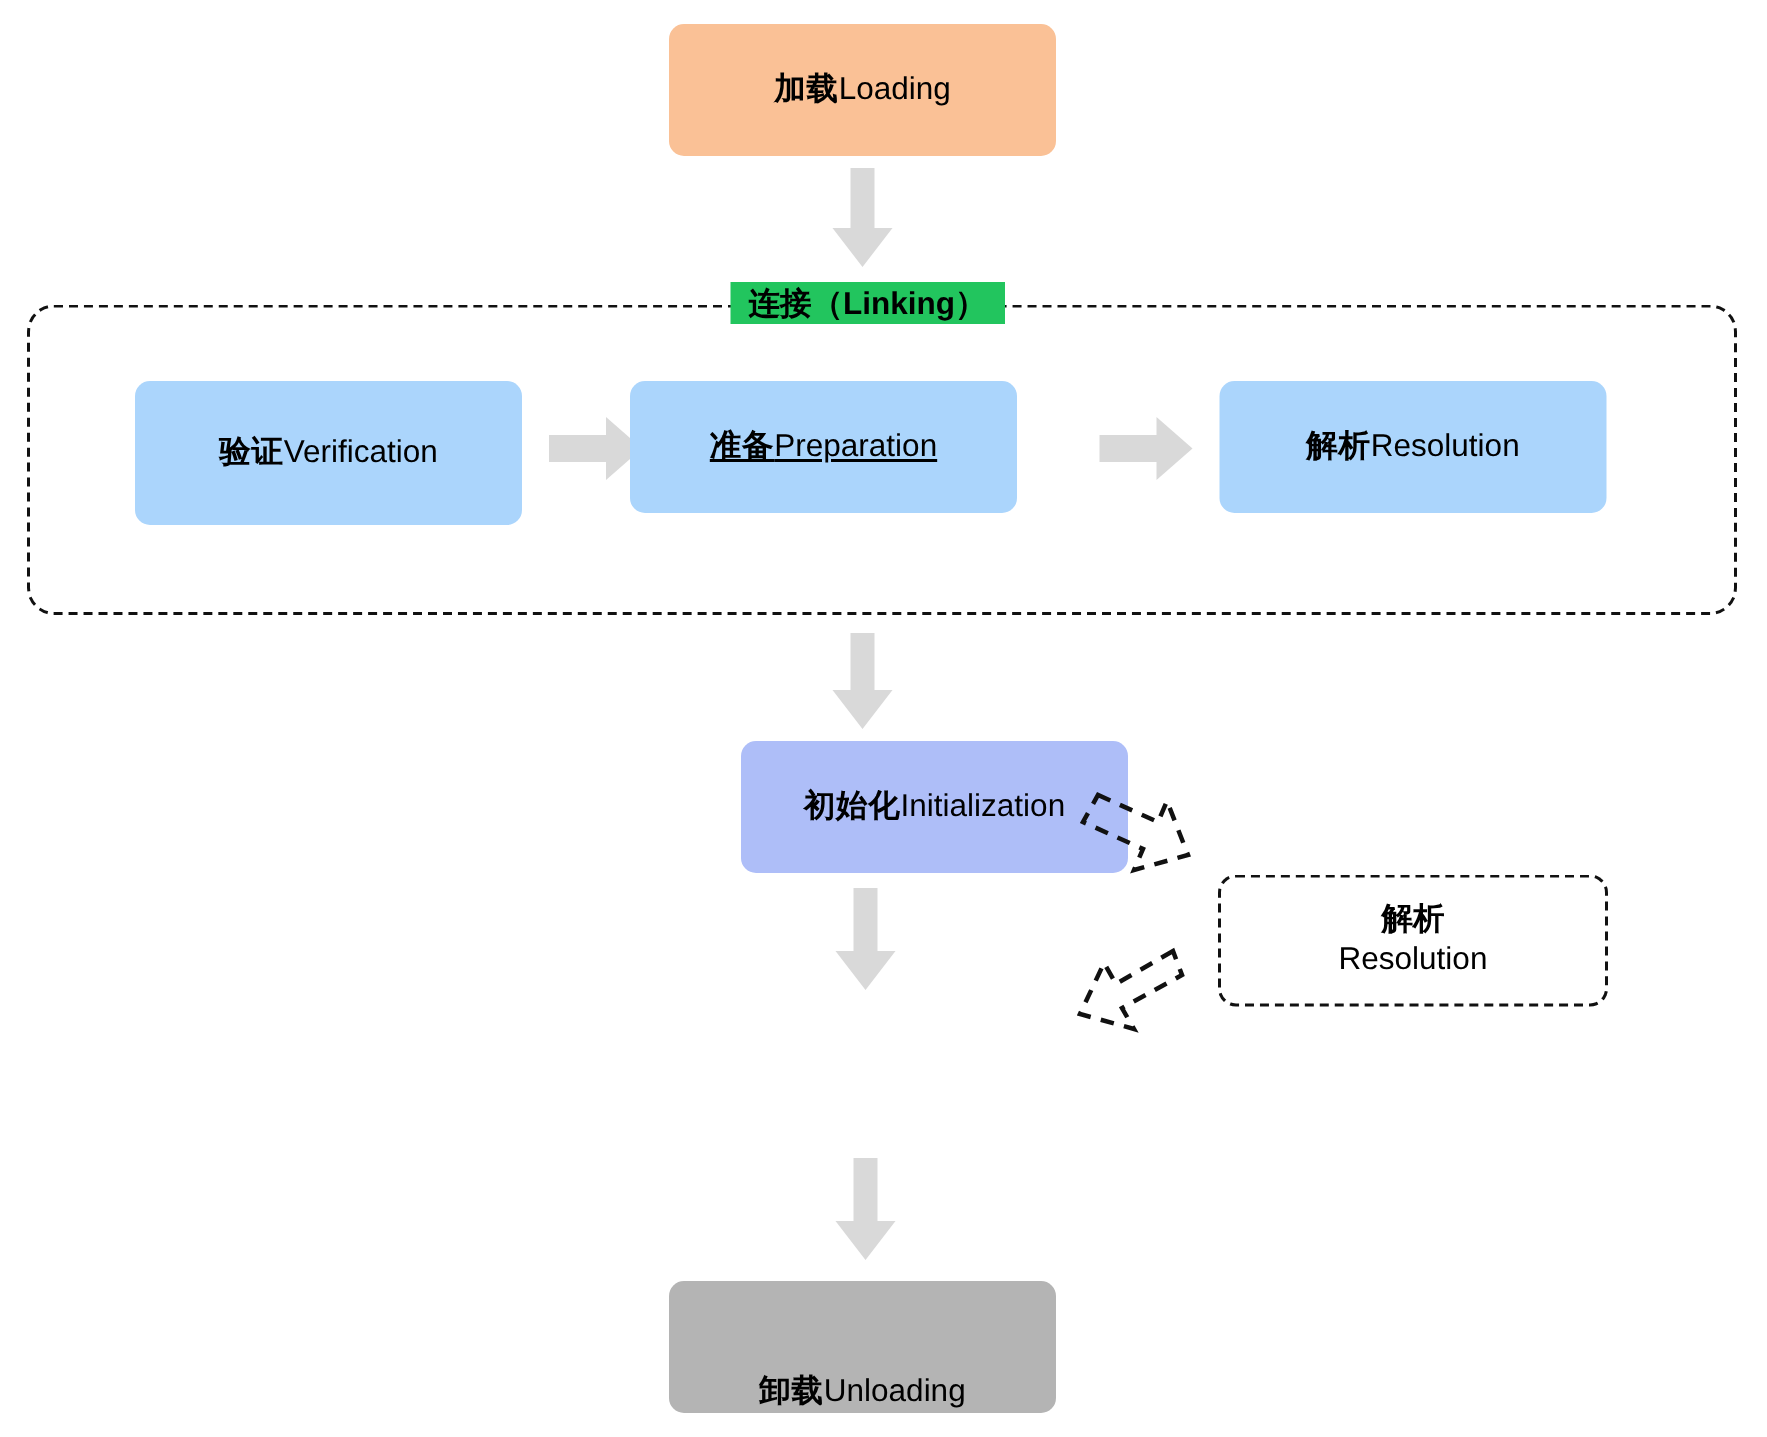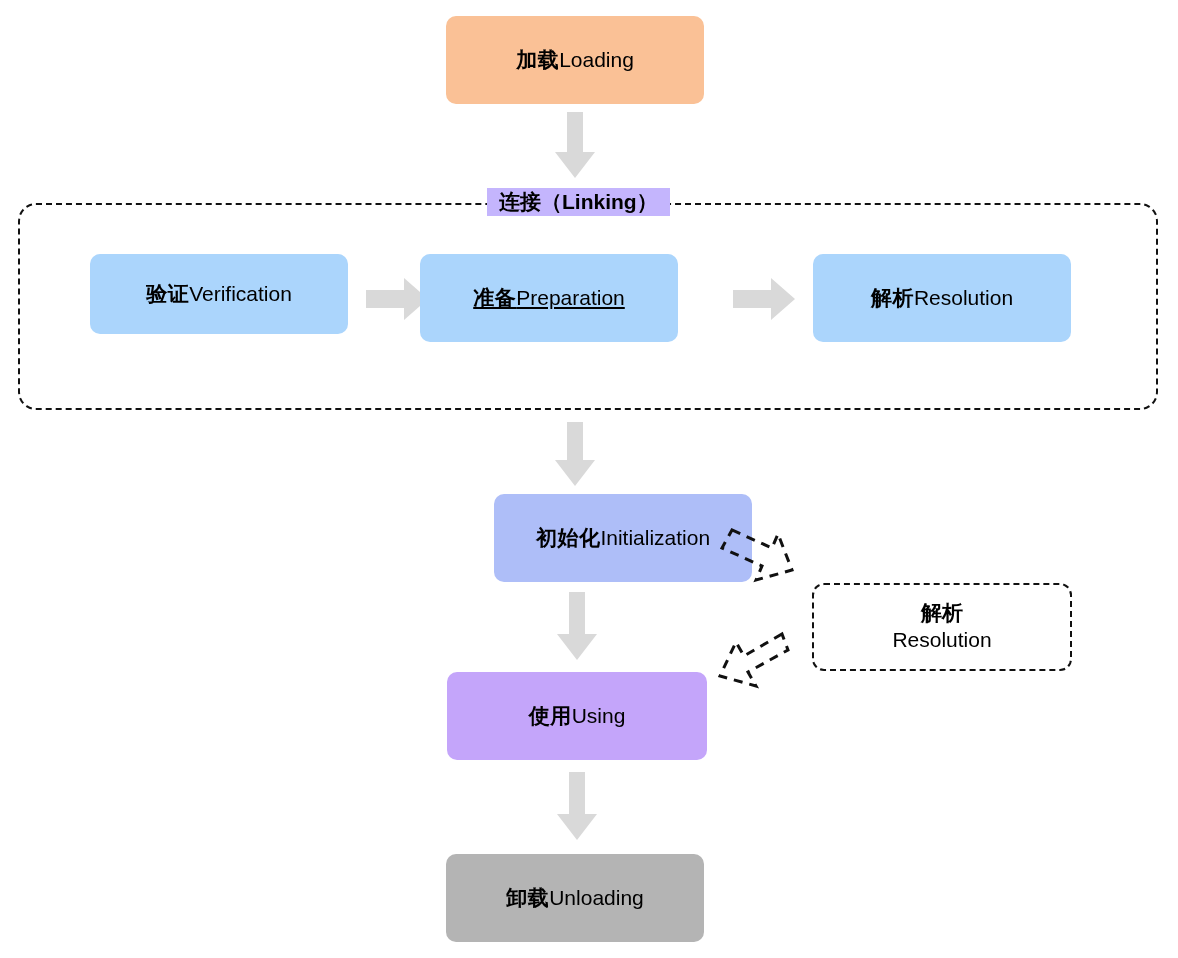--- a/index.html
+++ b/index.html
@@ -33,43 +33,43 @@
     font-size: 21px;
     font-weight: 700;
     letter-spacing: 0.5px;
   }
   .node .en {
     font-size: 21px;
     font-weight: 400;
   }
   
   #node-loading        { left: 446px; top: 16px;  width: 258px; height: 88px; background: #FAC196; }
-  #node-verification   { left: 90px;  top: 254px; width: 258px; height: 80px; background: #ABD5FC; }
+  #node-verification   { left: 90px;  top: 254px; width: 258px; height: 96px; background: #ABD5FC; }
   #node-preparation    { left: 420px; top: 254px; width: 258px; height: 88px; background: #ABD5FC; text-decoration: underline; }
   #node-resolution     { left: 813px; top: 254px; width: 258px; height: 88px; background: #ABD5FC; }
   #node-initialization { left: 446px; top: 494px; width: 258px; height: 88px; background: #AEBEF8; margin-left: 48px; }
   #node-using          { left: 447px; top: 672px; width: 260px; height: 88px; background: #C4A5FA; }
-  #node-unloading      { left: 446px; top: 854px; width: 258px; height: 88px; background: #B4B4B4; }
+  #node-unloading      { left: 446px; top: 854px; width: 258px; height: 88px; background: #B4B4B4; align-items: flex-end; }
 
   
   #linking-group {
     position: absolute;
     left: 18px;
     top: 203px;
     width: 1140px;
     height: 207px;
     border: 2.5px dashed #111111;
     border-radius: 18px;
     box-sizing: border-box;
   }
   #linking-label {
     position: absolute;
     left: 487px;
     top: 188px;
-    background: #c4b5fd;
+    background: #22c55e;
     padding: 0 12px;
     font-size: 21px;
     font-weight: 700;
     white-space: nowrap;
   }
 
   
   #annotation-text {
     position: absolute;
     left: 823px;
@@ -151,24 +151,20 @@
 
   <div class="node" id="node-initialization">
     <span class="cn">初始化</span>
     <span class="en">Initialization</span>
   </div>
 
   <svg class="arrow-svg" style="left:557px; top:592px;" width="40" height="70" viewBox="0 0 40 70">
     <polygon points="12,0 28,0 28,42 40,42 20,68 0,42 12,42" fill="#D9D9D9"></polygon>
   </svg>
 
-  <div class="node" id="node-using">
-    <span class="cn">使用</span>
-    <span class="en">Using</span>
-  </div>
 
   <svg class="arrow-svg" style="left:557px; top:772px;" width="40" height="70" viewBox="0 0 40 70">
     <polygon points="12,0 28,0 28,42 40,42 20,68 0,42 12,42" fill="#D9D9D9"></polygon>
   </svg>
 
   <div class="node" id="node-unloading">
     <span class="cn">卸载</span>
     <span class="en">Unloading</span>
   </div>
 

